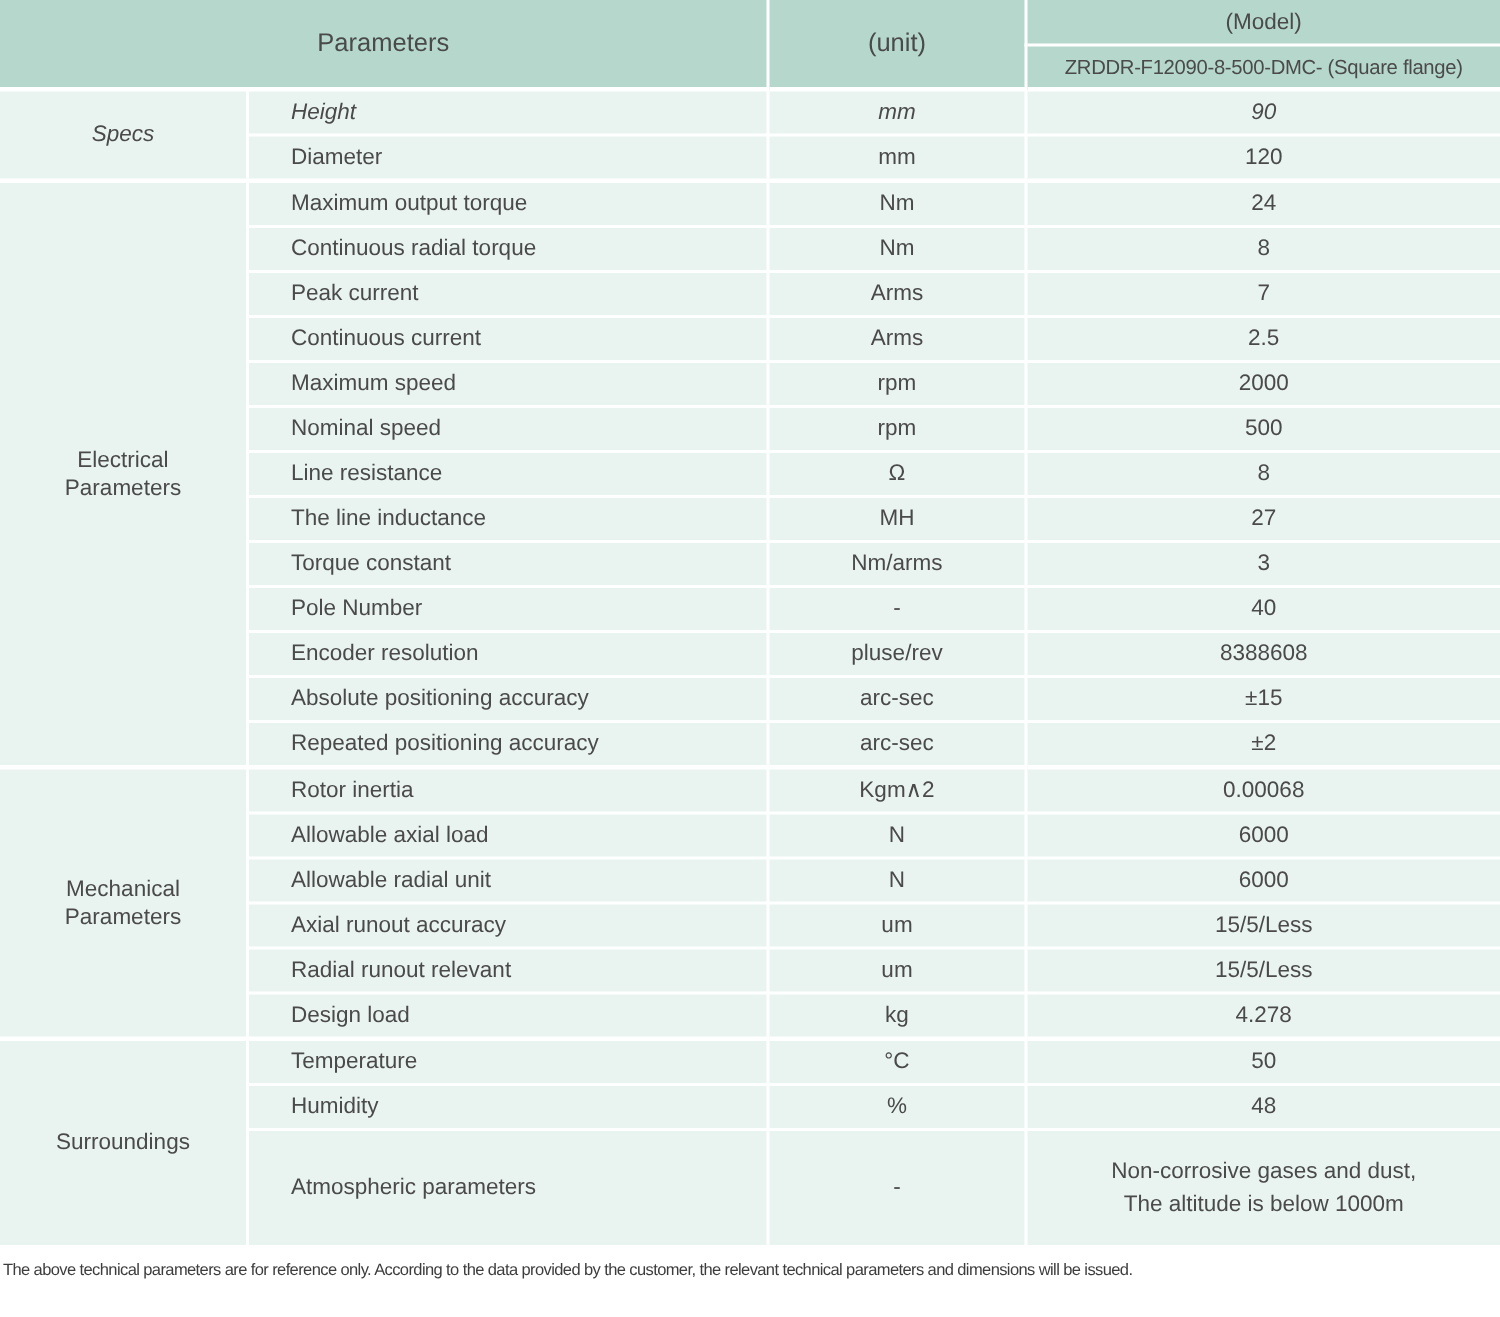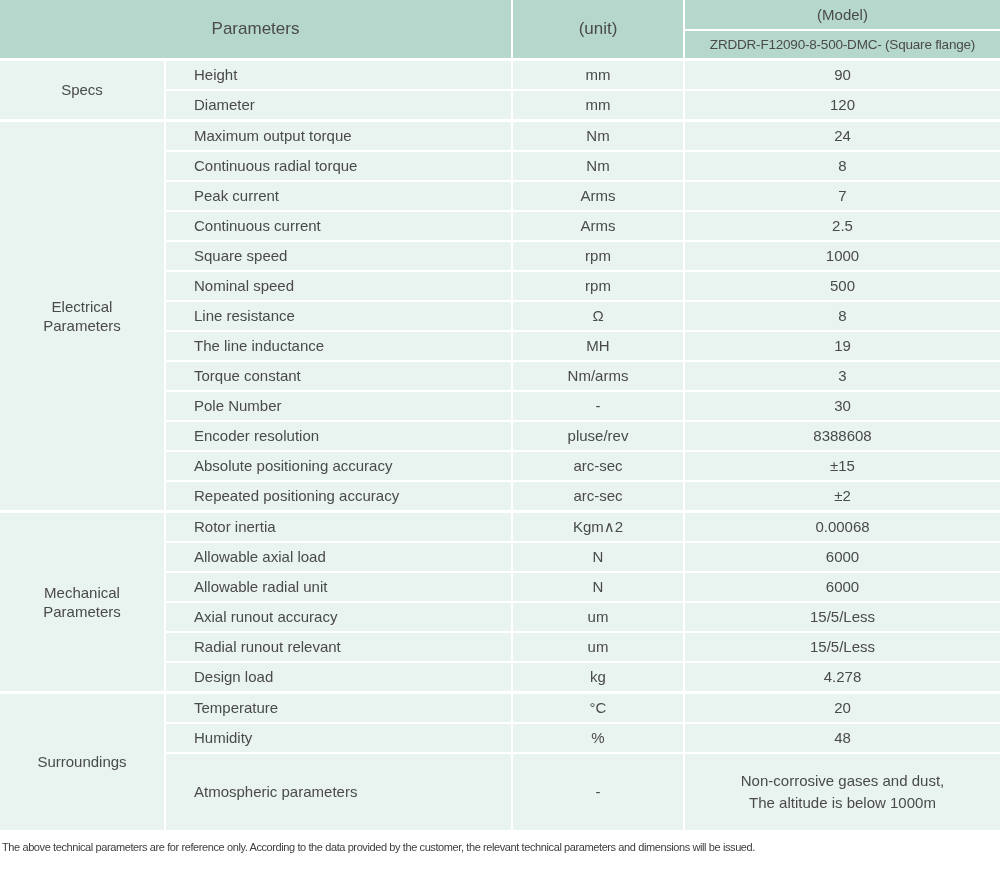--- a/index.html
+++ b/index.html
@@ -45,21 +45,21 @@
   .header-parameters,.header-unit{font-size:17px;}
   .header-model{font-size:15px;}
   .model-value{font-size:13.5px;letter-spacing:-0.2px;}
 
   tbody td{height:28px;}
   .param-cell{text-align:left;padding-left:28px;}
   .section-cell{border-left:0;white-space:pre-line;}
   thead th:first-child{border-left:0;}
   .value-cell,.header-model,.model-value,.header-unit-edge{border-right:0;}
   tr.section-start td{border-top:3px solid var(--border);}
-  tbody tr:first-child td{border-top:3px solid var(--border);}
+  tbody tr:first-child td{border-top:3px solid var(--border);font-style:italic;}
   tr.tall-row td{height:76px;}
   tr.tall-row .value-cell{white-space:pre-line;line-height:1.5;margin-left:20px;}
 
   .footnote{
     margin:9px 0 0 2px;
     font-size:11px;
     letter-spacing:-0.4px;
     color:var(--footnote-text);
     white-space:nowrap;
   }
@@ -112,48 +112,48 @@
         <td class="param-cell">Peak current</td>
         <td class="unit-cell">Arms</td>
         <td class="value-cell">7</td>
       </tr>
       <tr>
         <td class="param-cell">Continuous current</td>
         <td class="unit-cell">Arms</td>
         <td class="value-cell">2.5</td>
       </tr>
       <tr>
-        <td class="param-cell">Square speed</td>
+        <td class="param-cell">Maximum speed</td>
         <td class="unit-cell">rpm</td>
-        <td class="value-cell">1000</td>
+        <td class="value-cell">2000</td>
       </tr>
       <tr>
         <td class="param-cell">Nominal speed</td>
         <td class="unit-cell">rpm</td>
         <td class="value-cell">500</td>
       </tr>
       <tr>
         <td class="param-cell">Line resistance</td>
         <td class="unit-cell">Ω</td>
         <td class="value-cell">8</td>
       </tr>
       <tr>
         <td class="param-cell">The line inductance</td>
         <td class="unit-cell">MH</td>
-        <td class="value-cell">19</td>
+        <td class="value-cell">27</td>
       </tr>
       <tr>
         <td class="param-cell">Torque constant</td>
         <td class="unit-cell">Nm/arms</td>
         <td class="value-cell">3</td>
       </tr>
       <tr>
         <td class="param-cell">Pole Number</td>
         <td class="unit-cell">-</td>
-        <td class="value-cell">30</td>
+        <td class="value-cell">40</td>
       </tr>
       <tr>
         <td class="param-cell">Encoder resolution</td>
         <td class="unit-cell">pluse/rev</td>
         <td class="value-cell">8388608</td>
       </tr>
       <tr>
         <td class="param-cell">Absolute positioning accuracy</td>
         <td class="unit-cell">arc-sec</td>
         <td class="value-cell">±15</td>
@@ -192,21 +192,21 @@
       </tr>
       <tr>
         <td class="param-cell">Design load</td>
         <td class="unit-cell">kg</td>
         <td class="value-cell">4.278</td>
       </tr>
       <tr class="section-start">
         <td class="section-cell" rowspan="3">Surroundings</td>
         <td class="param-cell">Temperature</td>
         <td class="unit-cell">°C</td>
-        <td class="value-cell">20</td>
+        <td class="value-cell">50</td>
       </tr>
       <tr>
         <td class="param-cell">Humidity</td>
         <td class="unit-cell">%</td>
         <td class="value-cell">48</td>
       </tr>
       <tr class="tall-row">
         <td class="param-cell">Atmospheric parameters</td>
         <td class="unit-cell">-</td>
         <td class="value-cell">Non-corrosive gases and dust,

